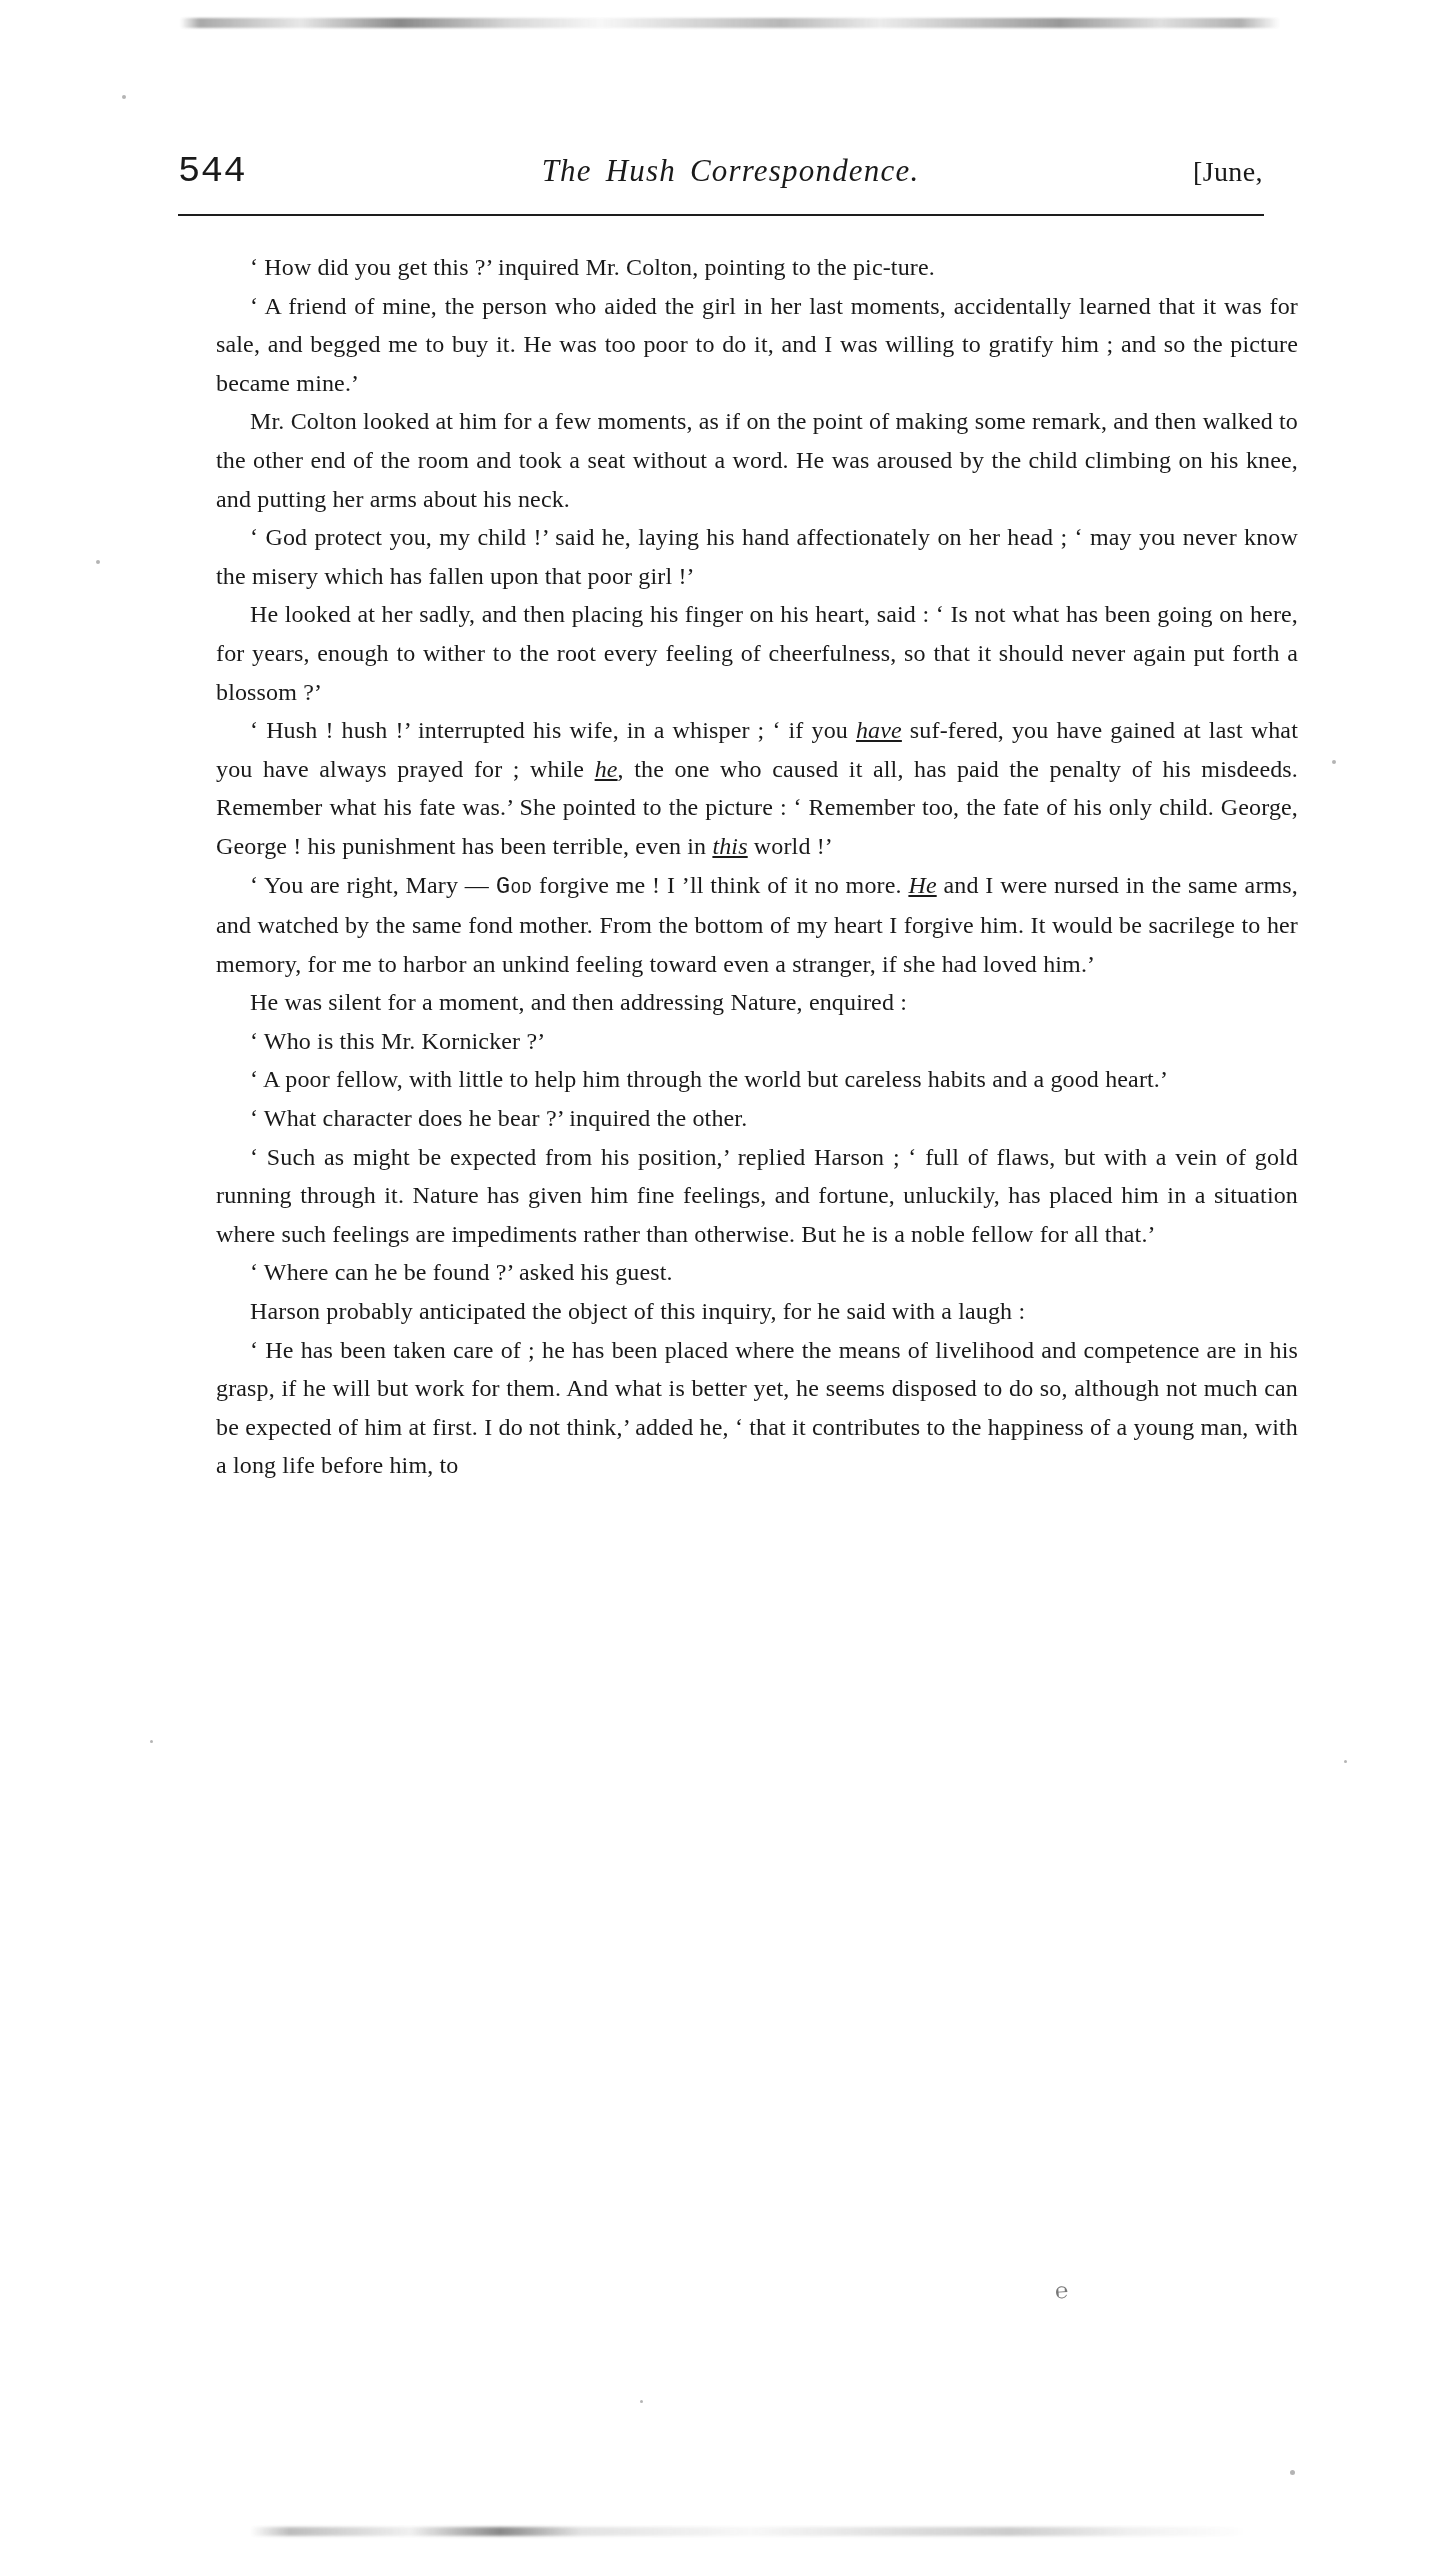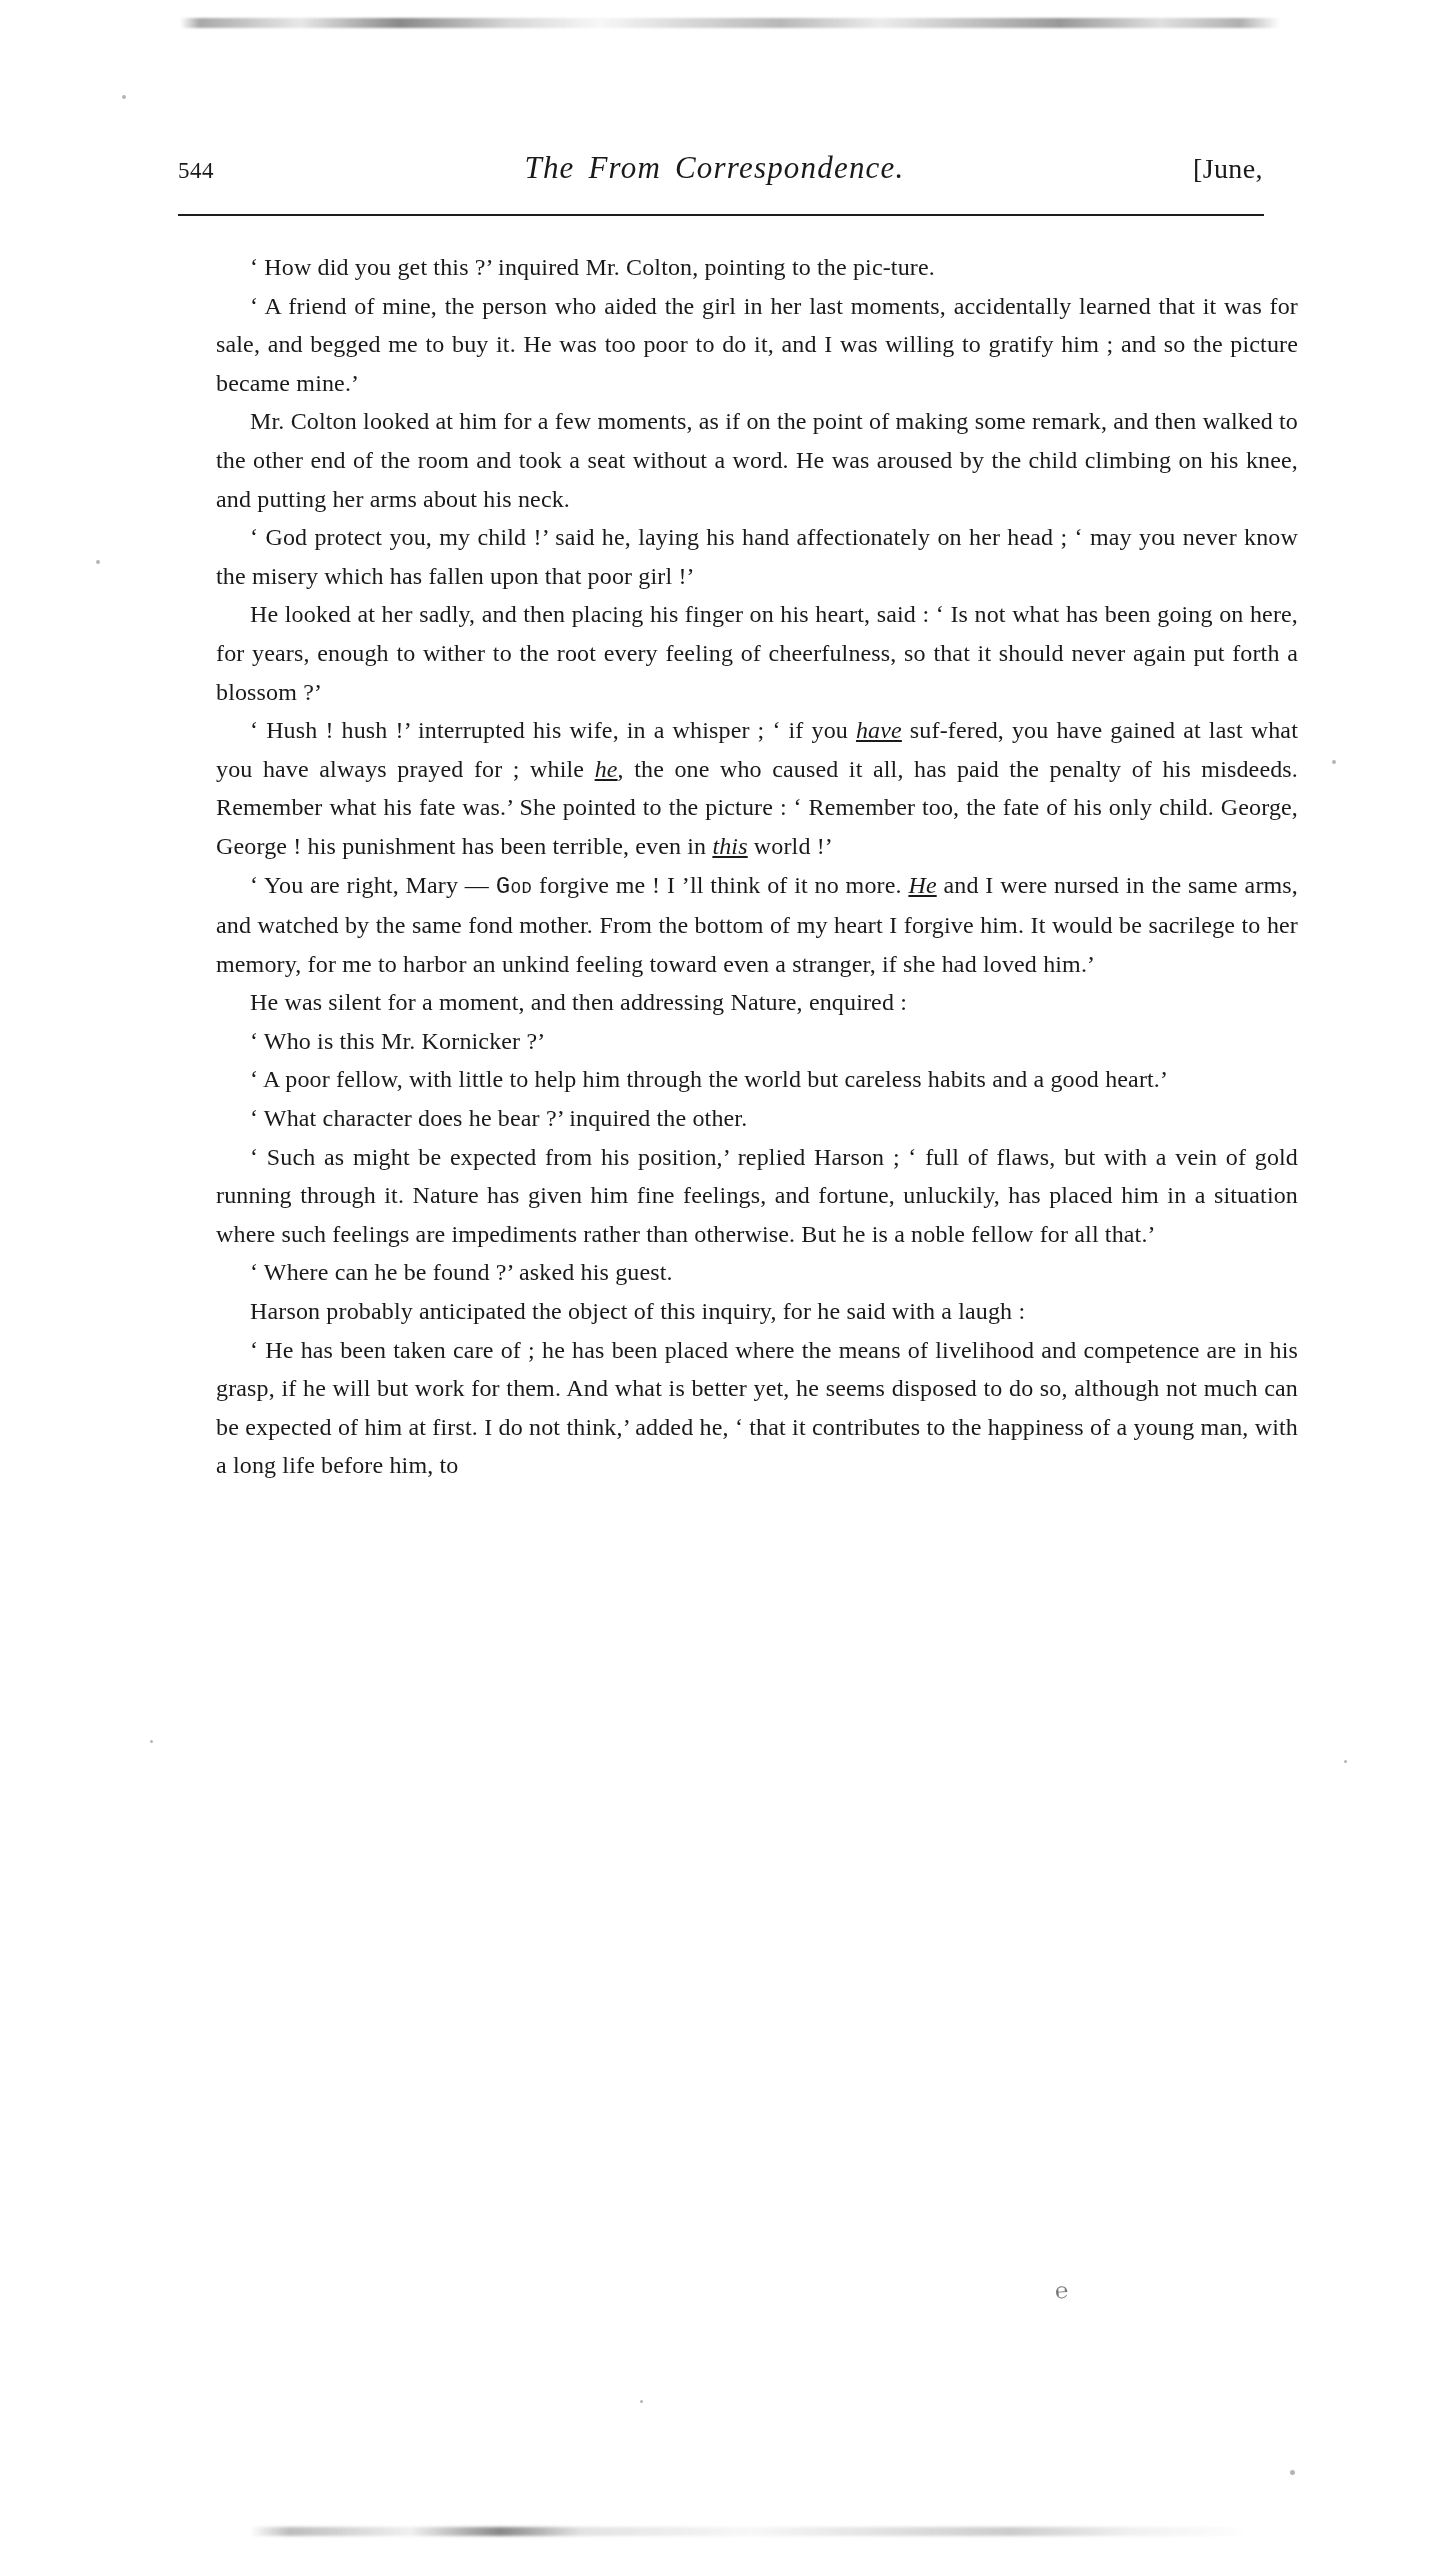--- a/index.html
+++ b/index.html
@@ -80,22 +80,22 @@
     position: absolute;
     left: 178px;
     top: 150px;
     width: 1085px;
     display: flex;
     align-items: baseline;
     justify-content: space-between;
     font-size: 28px;
   }
   .folio {
-    font-family: Liberation Serif, serif;
-    font-size: 23px;
+    font-family: Liberation Mono, monospace;
+    font-size: 37px;
     letter-spacing: 0.5px;
   }
   .running-title {
     font-style: italic;
     font-size: 31px;
     letter-spacing: 1.2px;
     word-spacing: 5px;
     margin-left: 22px;
   }
   .issue {
@@ -157,21 +157,21 @@
   <div class="speck" style="left:122px; top:95px; width:4px; height:4px;"></div>
   <div class="speck" style="left:96px; top:560px; width:4px; height:4px;"></div>
   <div class="speck" style="left:1332px; top:760px; width:4px; height:4px;"></div>
   <div class="speck" style="left:150px; top:1740px; width:3px; height:3px;"></div>
   <div class="speck" style="left:1344px; top:1760px; width:3px; height:3px;"></div>
   <div class="speck" style="left:640px; top:2400px; width:3px; height:3px;"></div>
   <div class="speck" style="left:1290px; top:2470px; width:5px; height:5px;"></div>
 
   <div class="header">
     <div class="folio">544</div>
-    <div class="running-title">The From Correspondence.</div>
+    <div class="running-title">The Hush Correspondence.</div>
     <div class="issue">[June,</div>
   </div>
 
   <div class="rule"></div>
 
   <div class="body-text" id="body-text">
       <p><span>‘ How did you get this ?’ inquired Mr. Colton, pointing to the pic-ture.</span></p>
       <p><span>‘ A friend of mine, the person who aided the girl in her last moments, accidentally learned that it was for sale, and begged me to buy it.   He was too poor to do it, and I was willing to gratify him ; and so the picture became mine.’</span></p>
       <p><span>Mr. Colton looked at him for a few moments, as if on the point of making some remark, and then walked to the other end of the room and took a seat without a word.    He was aroused by the child climbing on his knee, and putting her arms about his neck.</span></p>
       <p><span>‘ God protect you, my child !’ said he, laying his hand affectionately on her head ;  ‘ may you never know the misery which has fallen upon that poor girl !’</span></p>

